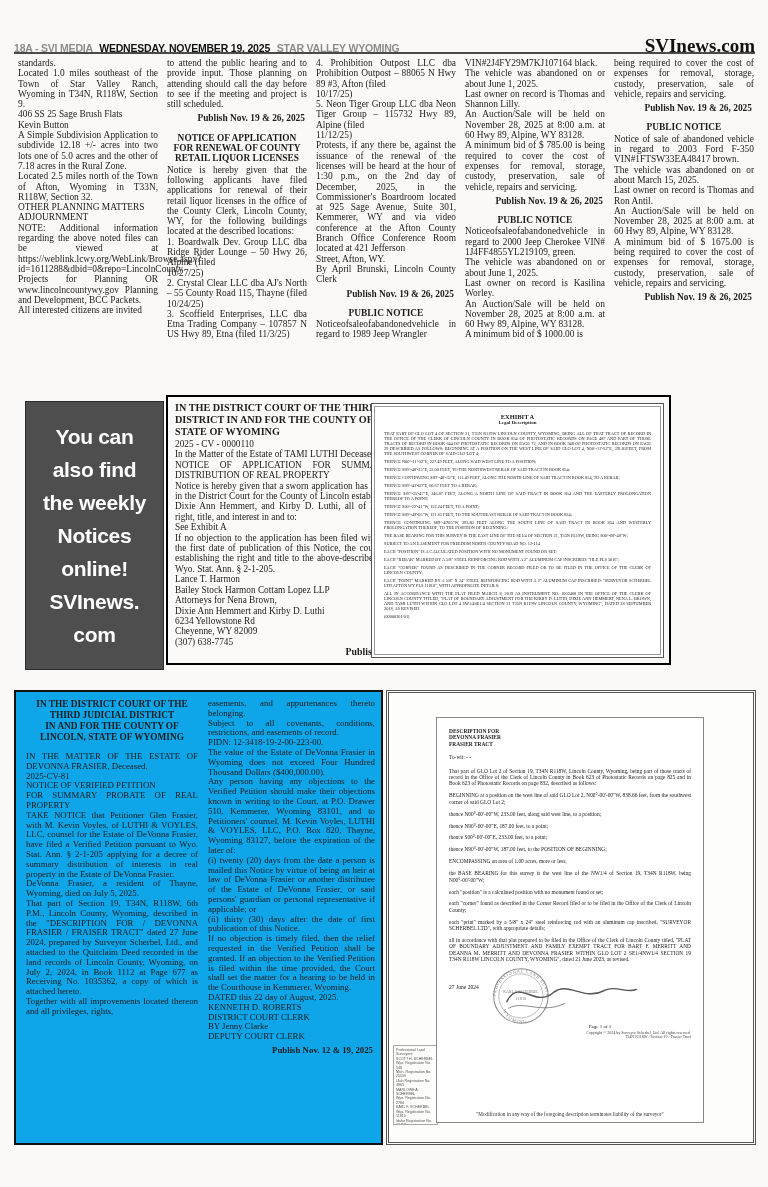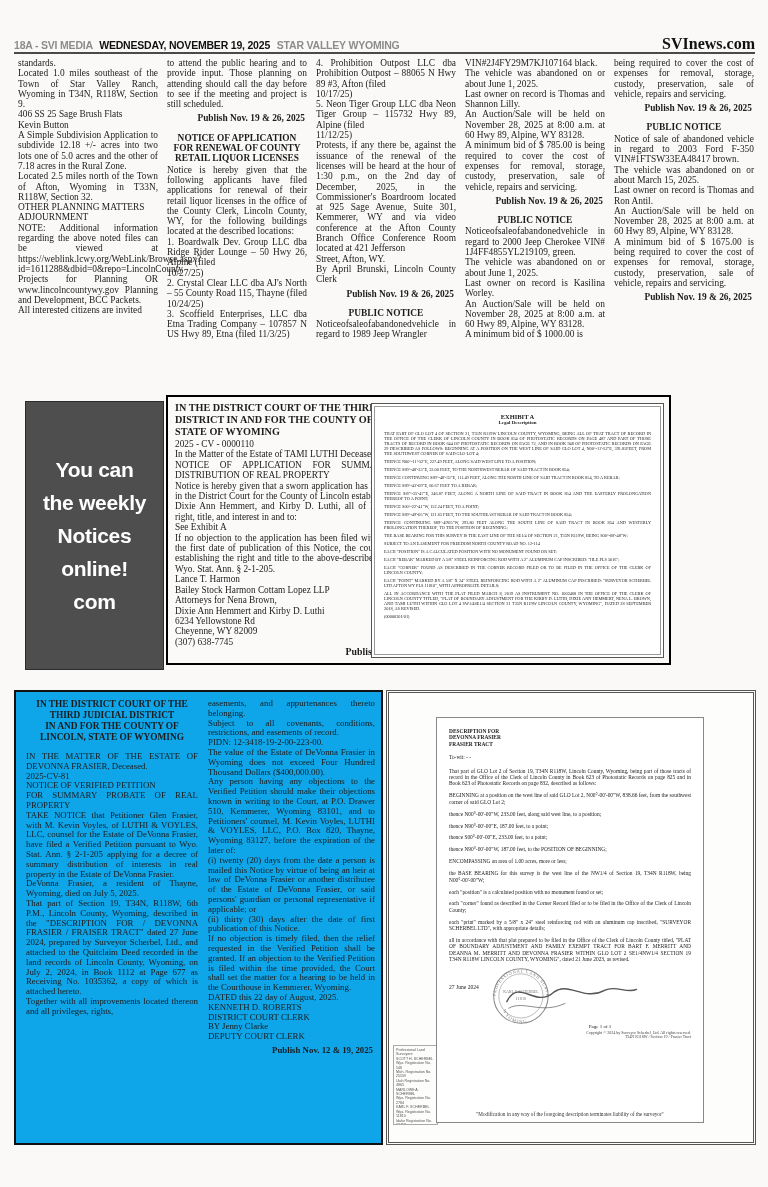--- a/index.html
+++ b/index.html
@@ -4,21 +4,21 @@
 <style>
   html,body{margin:0;padding:0;background:#e9e9e9;}
   .page{position:relative;width:768px;height:1187px;background:#faf9f7;overflow:hidden;
         font-family:"Liberation Serif",serif;color:#1c1c1c;padding-left:16px;}
   
   .masthead{position:absolute;left:14px;top:35px;width:741px;display:flex;
             justify-content:space-between;align-items:baseline;}
   .mast-left{font-family:"Liberation Sans",sans-serif;font-size:10.5px;font-weight:bold;
              letter-spacing:-0.2px;color:#8c8c8c;white-space:nowrap;}
   .mast-left .dk{color:#111;margin:0 4px;}
-  .mast-site{font-family:"Liberation Serif",serif;font-size:16px;font-weight:bold;color:#111;}
+  .mast-site{font-family:"Liberation Serif",serif;font-size:19px;font-weight:bold;color:#111;}
   .rule{position:absolute;left:14px;top:52px;width:741px;height:1.5px;background:#4a4a4a;}
   
   .topcols{position:absolute;left:18px;top:58px;width:738px;display:flex;gap:9px;}
   .col{width:140px;font-size:9.4px;line-height:10.3px;}
   .blk{margin:0;}
   .blk.p{text-align:justify;}
   .blk.h{font-weight:bold;text-align:center;margin-top:9px;margin-bottom:1px;}
   .blk.pub{font-weight:bold;text-align:right;margin:4px 2px 9px 0;}
   
   .promo{position:absolute;left:25px;top:401px;width:137px;height:267px;background:#4e4e4e;
@@ -146,23 +146,25 @@
         <p class="blk p">Last owner on record is Thomas and Ron Antil.</p>
         <p class="blk p">An Auction/Sale will be held on November 28, 2025 at 8:00 a.m. at 60 Hwy 89, Alpine, WY 83128.</p>
         <p class="blk p">A minimum bid of $ 1675.00 is being required to cover the cost of expenses for removal, storage, custody, preservation, sale of vehicle, repairs and servicing.</p>
         <p class="blk pub">Publish Nov. 19 &amp; 26, 2025</p>
       </div>
   </div>
 
   <div class="promo">
 
   <div class="promo-line">You can</div>
+      <div class="promo-line">also find</div>
       <div class="promo-line">the weekly</div>
       <div class="promo-line">Notices</div>
       <div class="promo-line">online!</div>
+      <div class="promo-line">SVInews.</div>
       <div class="promo-line">com</div>
     </div>
 
   <div class="luthi-box">
     <div class="luthi-left">
       <div class="luthi-title">IN THE DISTRICT COURT OF THE THIRD JUDICIAL DISTRICT IN AND FOR THE COUNTY OF LINCOLN, STATE OF WYOMING</div>
       <div class="luthi-blocks">
 
       <p class="blk p">2025 - CV - 0000110</p>
           <p class="blk p">In the Matter of the Estate of TAMI LUTHI Deceased.</p>

